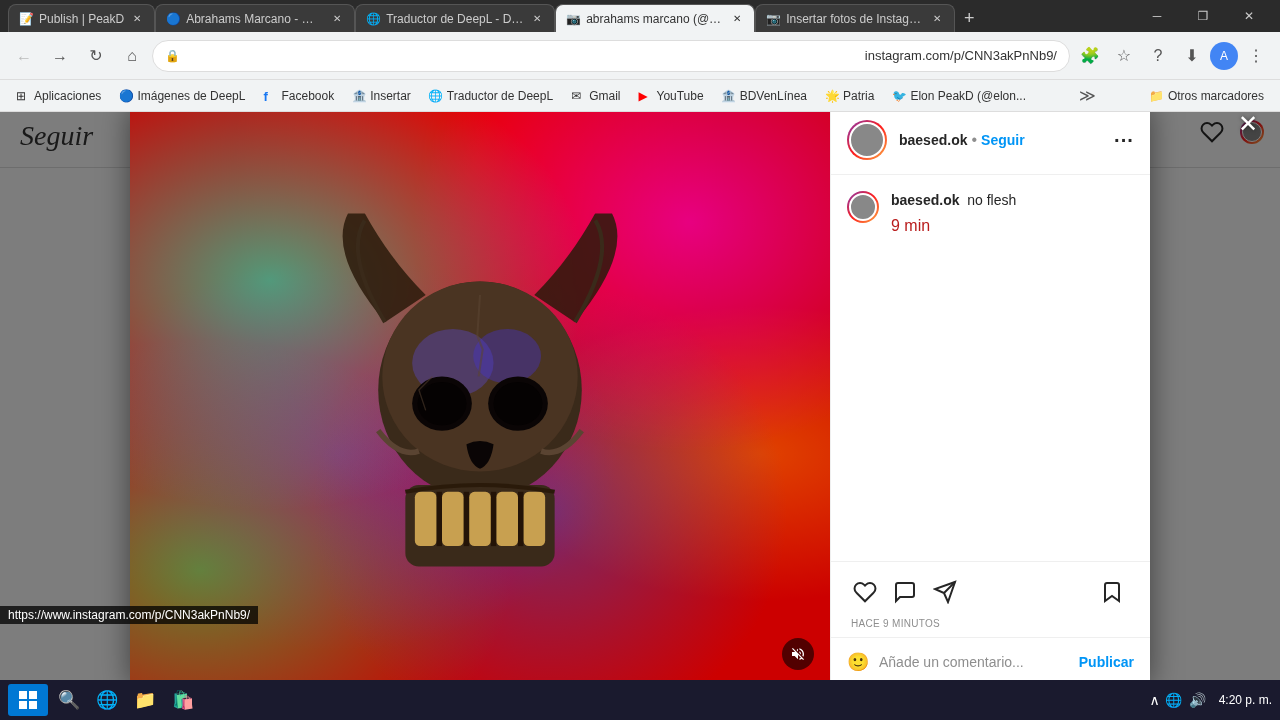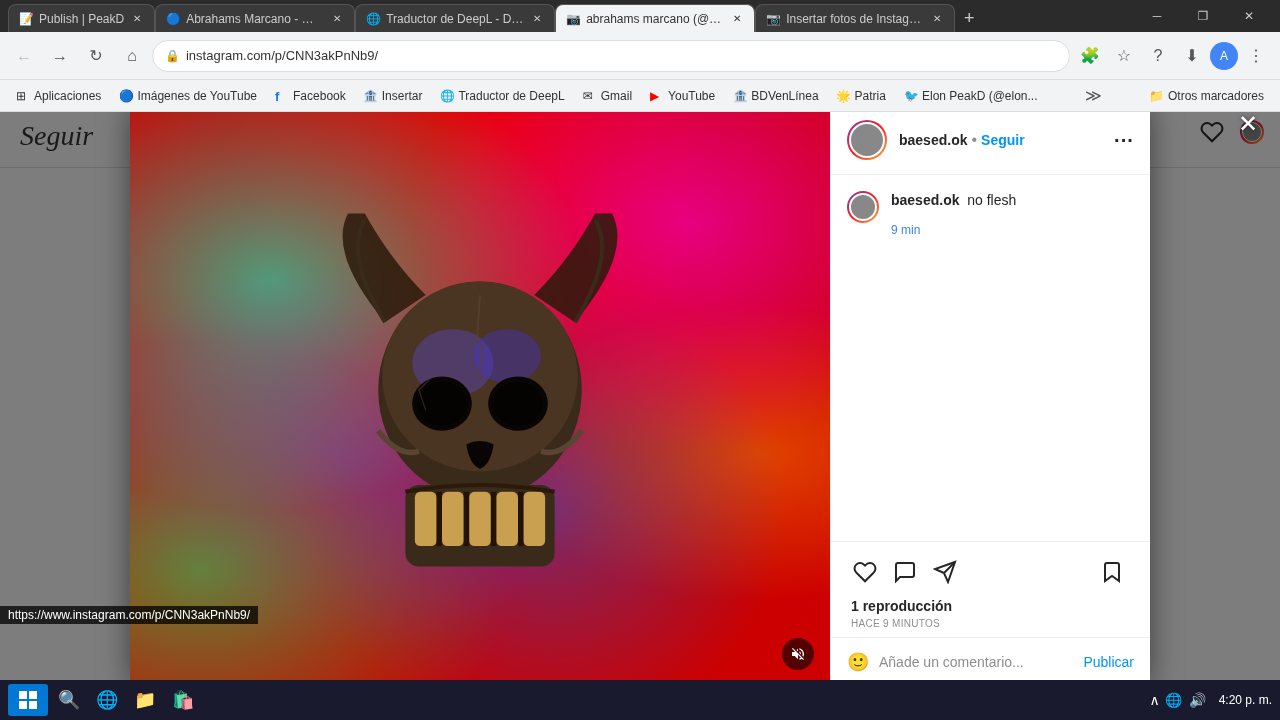--- a/index.html
+++ b/index.html
@@ -30,21 +30,21 @@
     .tab-new { width: 28px; height: 28px; display: flex; align-items: center; justify-content: center; color: #ccc; cursor: pointer; border-radius: 50%; font-size: 18px; }
     .title-controls { display: flex; gap: 0; }
     .title-btn { width: 46px; height: 32px; display: flex; align-items: center; justify-content: center; color: #ccc; cursor: pointer; font-size: 12px; }
 
     
     .address-bar { height: 48px; background: #f1f3f4; display: flex; align-items: center; padding: 0 8px; gap: 4px; border-bottom: 1px solid #ddd; }
     .nav-btn { width: 32px; height: 32px; display: flex; align-items: center; justify-content: center; border-radius: 50%; cursor: pointer; color: #555; font-size: 16px; }
     .nav-btn.disabled { color: #bbb; cursor: default; }
     .url-bar { flex: 1; height: 32px; background: white; border: 1px solid #ddd; border-radius: 16px; display: flex; align-items: center; padding: 0 12px; font-size: 13px; color: #333; }
     .url-bar-lock { color: #333; margin-right: 6px; font-size: 12px; }
-    .url-text { flex: 1; color: #333; font-size: 13px; }
+    .url-text { flex: 1; color: #333; font-size: 13px; text-align: right; }
     .browser-actions { display: flex; gap: 2px; align-items: center; }
     .browser-action-btn { width: 32px; height: 32px; display: flex; align-items: center; justify-content: center; border-radius: 50%; cursor: pointer; color: #555; }
     .profile-btn { width: 28px; height: 28px; border-radius: 50%; background: #4285f4; display: flex; align-items: center; justify-content: center; color: white; font-size: 12px; cursor: pointer; }
 
     
     .bookmarks-bar { height: 32px; background: #f1f3f4; border-bottom: 1px solid #ddd; display: flex; align-items: center; padding: 0 8px; gap: 2px; }
     .bookmark-item { height: 24px; display: flex; align-items: center; padding: 0 8px; border-radius: 12px; cursor: pointer; font-size: 12px; color: #333; gap: 4px; white-space: nowrap; }
     .bookmark-favicon { width: 14px; height: 14px; }
     .bookmarks-more { width: 24px; height: 24px; display: flex; align-items: center; justify-content: center; border-radius: 50%; cursor: pointer; color: #555; margin-left: auto; }
     .other-bookmarks { height: 24px; display: flex; align-items: center; padding: 0 8px; border-radius: 12px; cursor: pointer; font-size: 12px; color: #333; gap: 4px; white-space: nowrap; margin-left: auto; }
@@ -96,37 +96,37 @@
     .post-header-more { margin-left: auto; color: #262626; cursor: pointer; font-size: 20px; font-weight: bold; }
 
     
     .post-comments { flex: 1; padding: 16px; overflow-y: auto; }
     .comment { display: flex; align-items: flex-start; margin-bottom: 16px; }
     .comment-avatar { width: 32px; height: 32px; border-radius: 50%; background: linear-gradient(135deg, #833ab4, #fd1d1d, #fcb045); display: flex; align-items: center; justify-content: center; margin-right: 12px; flex-shrink: 0; }
     .comment-avatar-inner { width: 28px; height: 28px; border-radius: 50%; background: #888; border: 2px solid white; }
     .comment-body { flex: 1; }
     .comment-text { font-size: 14px; color: #262626; line-height: 1.4; }
     .comment-username { font-weight: 600; }
-    .comment-time { font-size: 12px; color: #3b82f6; margin-top: 12px; }
+    .comment-time { font-size: 16px; color: #b91c1c; margin-top: 6px; }
 
     
     .post-actions { padding: 12px 16px 0; border-top: 1px solid #efefef; }
     .action-icons { display: flex; align-items: center; margin-bottom: 8px; }
     .action-icon { width: 36px; height: 36px; display: flex; align-items: center; justify-content: center; cursor: pointer; margin-right: 4px; }
     .action-icon svg { width: 24px; height: 24px; }
     .bookmark-icon { margin-left: auto; }
     .likes-count { font-weight: 600; font-size: 14px; color: #262626; margin-bottom: 4px; padding: 0 4px; }
     .post-time-ago { font-size: 10px; color: #8e8e8e; text-transform: uppercase; padding: 0 4px; margin-bottom: 8px; letter-spacing: 0.3px; }
 
     
     .add-comment { display: flex; align-items: center; padding: 12px 16px; border-top: 1px solid #efefef; }
     .emoji-btn { width: 24px; height: 24px; display: flex; align-items: center; justify-content: center; cursor: pointer; color: #8e8e8e; margin-right: 8px; font-size: 18px; }
     .comment-input { flex: 1; border: none; outline: none; font-size: 14px; color: #262626; background: transparent; }
     .comment-input::placeholder { color: #8e8e8e; }
-    .post-btn { color: #0095f6; font-weight: 400; font-size: 14px; cursor: pointer; }
+    .post-btn { color: #0095f6; font-weight: 700; font-size: 14px; cursor: pointer; }
 
     
     .modal-close { position: absolute; top: 8px; right: 8px; width: 32px; height: 32px; display: flex; align-items: center; justify-content: center; cursor: pointer; color: white; font-size: 24px; z-index: 10; text-shadow: 0 0 4px rgba(0,0,0,0.5); }
 
     
     .status-bar { position: absolute; bottom: 56px; left: 0; background: rgba(0,0,0,0.75); color: white; font-size: 12px; padding: 2px 8px; max-width: 400px; }
 
     
     .insta-nav { position: absolute; top: 8px; right: 16px; display: flex; gap: 16px; align-items: center; }
     .insta-nav-icon { width: 24px; height: 24px; color: #262626; cursor: pointer; display: flex; align-items: center; justify-content: center; }
@@ -194,21 +194,21 @@
     </div>
   </div>
 
   <div class="bookmarks-bar">
     <div class="bookmark-item">
       <span class="bookmark-favicon">⊞</span>
       <span>Aplicaciones</span>
     </div>
     <div class="bookmark-item">
       <span class="bookmark-favicon">🔵</span>
-      <span>Imágenes de YouTube</span>
+      <span>Imágenes de DeepL</span>
     </div>
     <div class="bookmark-item">
       <span class="bookmark-favicon" style="color:#1877f2;font-weight:bold;font-size:13px;">f</span>
       <span>Facebook</span>
     </div>
     <div class="bookmark-item">
       <span class="bookmark-favicon">🏦</span>
       <span>Insertar</span>
     </div>
     <div class="bookmark-item">
@@ -373,21 +373,20 @@
                     <line x1="22" y1="2" x2="11" y2="13"></line>
                     <polygon points="22 2 15 22 11 13 2 9 22 2"></polygon>
                   </svg>
               </div>
               <div class="action-icon bookmark-icon">
                 <svg viewBox="0 0 24 24" fill="none" stroke="#262626" stroke-width="2">
                     <path d="M19 21l-7-5-7 5V5a2 2 0 0 1 2-2h10a2 2 0 0 1 2 2z"></path>
                   </svg>
               </div>
             </div>
-            <div class="likes-count">1 reproducción</div>
             <div class="post-time-ago">HACE 9 MINUTOS</div>
           </div>
 
           <div class="add-comment">
             <div class="emoji-btn">🙂</div>
             <input class="comment-input" type="text" placeholder="Añade un comentario..." style="">
             <span class="post-btn">Publicar</span>
           </div>
         </div>
       </div>

